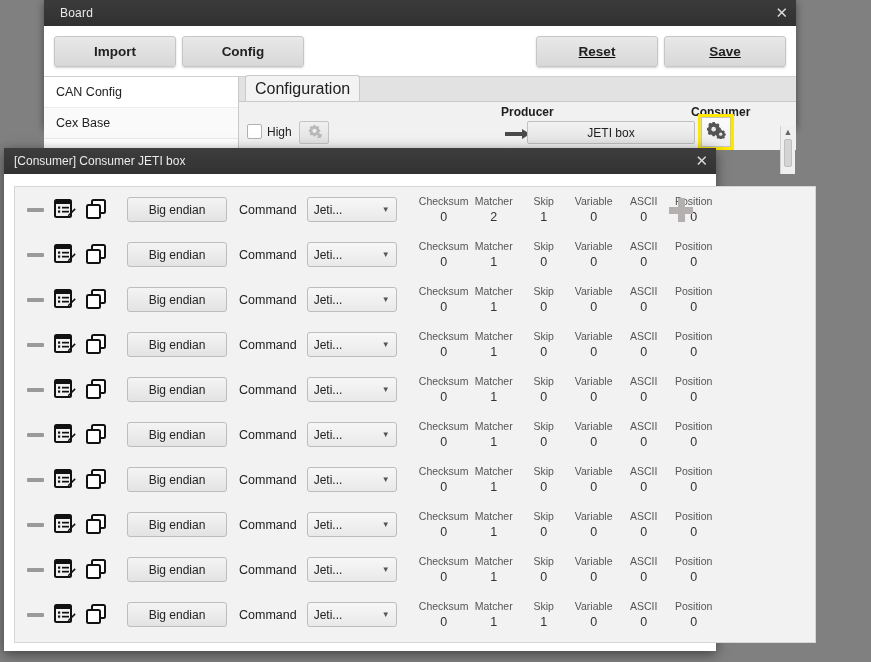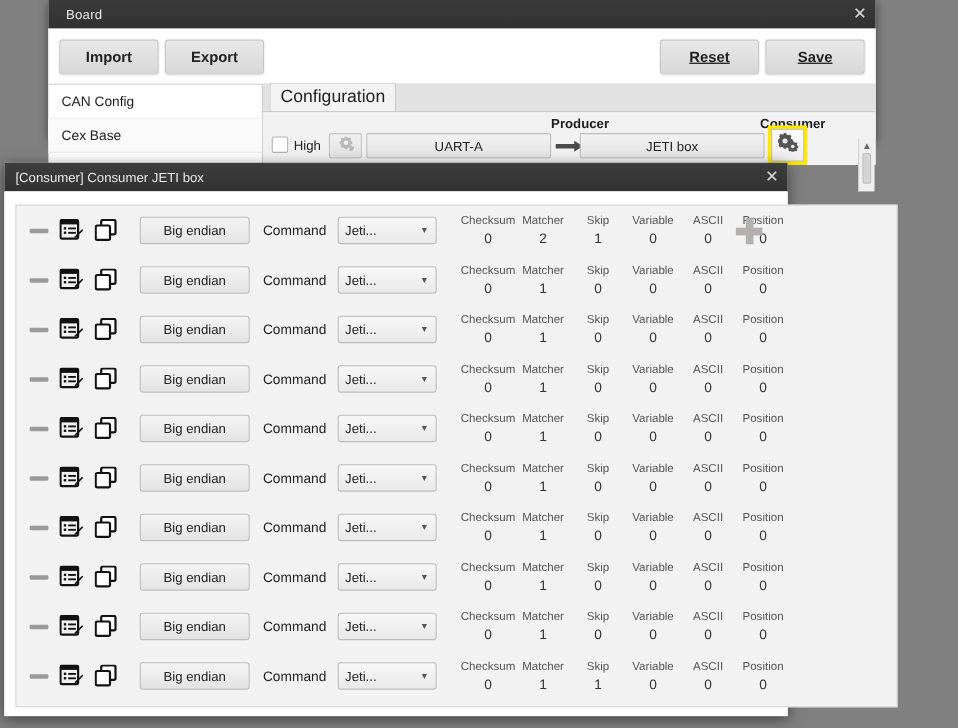--- a/index.html
+++ b/index.html
@@ -45,21 +45,21 @@
     position: relative;
     border-bottom: 1px solid #cfcfcf;
   }
   .tb-btn {
     background: linear-gradient(to bottom, #e8e8e8, #d8d8d8);
     border: 1px solid #c6c6c6;
     border-radius: 3px;
     font-weight: bold;
     font-size: 13.5px;
     color: #222;
-    padding: 7px 8px;
+    padding: 7px 24px;
     margin-left: 6px;
     cursor: pointer;
     box-shadow: 0 1px 2px rgba(0,0,0,.18);
     min-width: 72px;
     text-align: center;
   }
   #board-toolbar .left-group { display: flex; margin-left: 4px; }
   #board-toolbar .right-group { display: flex; position: absolute; right: 10px; text-decoration: underline; }
   #board-title {
     position: absolute; left: 0; right: 0; text-align: center;
@@ -276,21 +276,21 @@
 <div id="board-window">
 
   <div id="board-titlebar">
     <span class="title-text">Board</span>
     <span class="win-close">✕</span>
   </div>
 
   <div id="board-toolbar">
     <div class="left-group">
       <div class="tb-btn">Import</div>
-      <div class="tb-btn">Export</div>
+      <div class="tb-btn">Config</div>
     </div>
     <div class="right-group">
       <div class="tb-btn">Reset</div>
       <div class="tb-btn">Save</div>
     </div>
   </div>
 
   <div id="board-body">
     <div id="board-sidebar">
       <div class="sb-item">CAN Config</div>
@@ -318,21 +318,20 @@
                 <path d="M6.2 1.1l.5-1.1h1.6l.5 1.1 1.2.5 1.1-.5 1.1 1.1-.5 1.1.5 1.2 1.1.5v1.6l-1.1.5-.5 1.2.5 1.1-1.1 1.1-1.1-.5-1.2.5-.5 1.1H6.7l-.5-1.1-1.2-.5-1.1.5L2.8 9.4l.5-1.1-.5-1.2L1.7 6.6V5l1.1-.5.5-1.2-.5-1.1L3.9 1.1l1.1.5z"></path>
                 <circle cx="7.5" cy="5.8" r="2.1" fill="#f0f0f0"></circle>
               </g>
               <g fill="#b9b9b9">
                 <path d="M11.3 8.9l.3-.7h1l.3.7.7.3.7-.3.7.7-.3.7.3.7-.7.3v1l-.7.3-.3.7.3.7-.7.7-.7-.3-.7.3-.3.7h-1l-.3-.7z"></path>
               </g>
             </svg>
           </span>
         </div>
 
-        <div class="pc-select" id="producer-select">UART-A</div>
 
         <div id="arrow-icon">
           <svg width="26" height="12" viewBox="0 0 26 12" aria-hidden="true">
             <path d="M0 4h17V1l8 5-8 5V8H0z" fill="#4a4a4a"></path>
           </svg>
         </div>
 
         <div class="pc-select" id="consumer-select">JETI box</div>
 
         <div id="gear-consumer-wrap">

